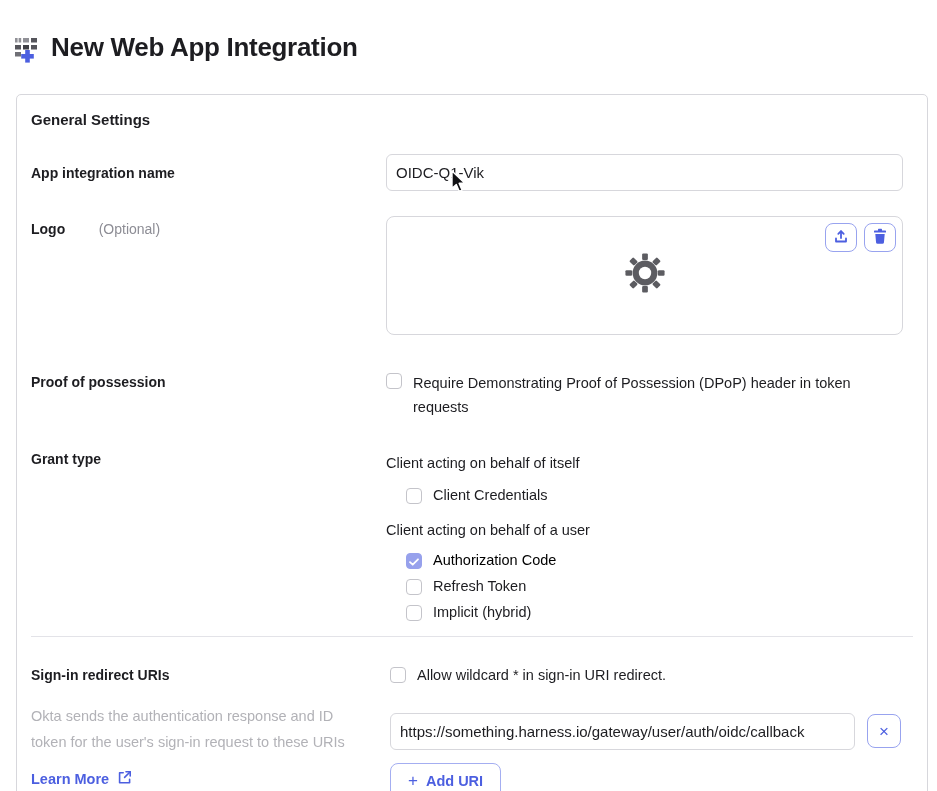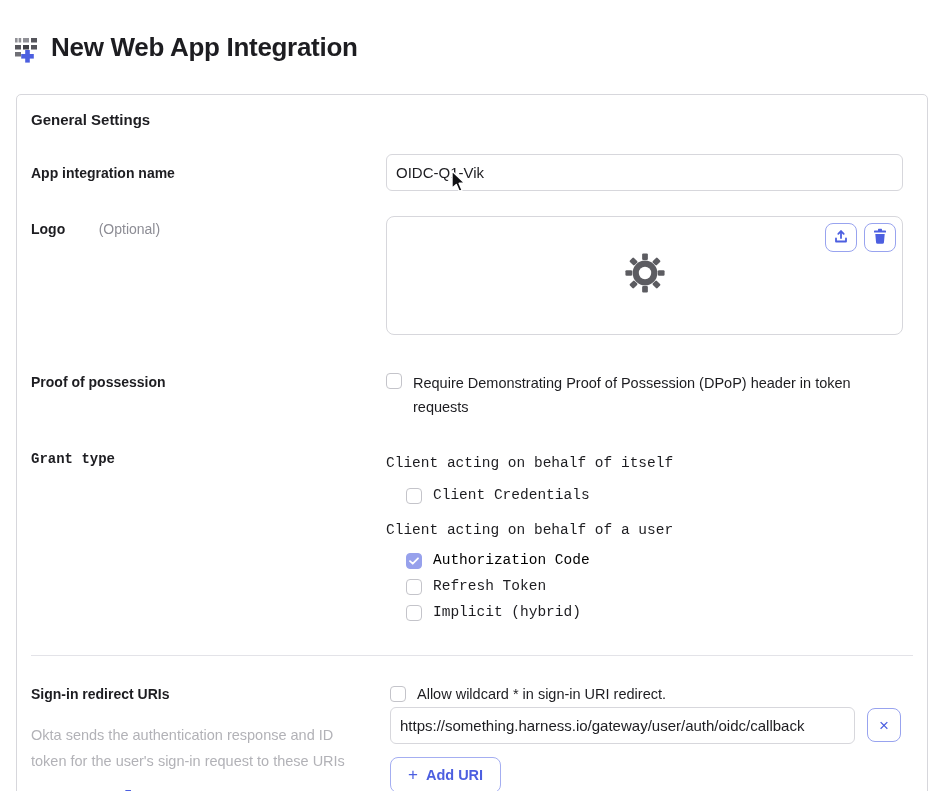--- a/index.html
+++ b/index.html
@@ -53,32 +53,32 @@
   .cb-label{font-size:14.5px;line-height:24px;}
   .cb-label.disabled{color:#000000;}
   
   .group-heading{font-size:14.5px;line-height:17px;margin:0;}
   .grant-indent{margin-left:20px;}
   .mt14{margin-top:14px;} .mt18{margin-top:18px;} .mt12{margin-top:12px;}
   .mb8{margin-bottom:8px;}
   
   .divider{border:none;border-top:1px solid #e3e3e8;margin:0;}
   .sp-row1{margin-bottom:25px;} .sp-row2{margin-bottom:36px;}
-  .sp-row3{margin-bottom:29px;} .sp-row4{margin-bottom:34px;font-family:Liberation Mono, monospace;}
+  .sp-row3{margin-bottom:29px;} .sp-row4{margin-bottom:15px;}
   .sp-after-divider{margin-top:28px;}
   .pt10{padding-top:10px;} .pt4{padding-top:4px;} .pt2{padding-top:2px;}
   
   .description{
     color:#b2b2b7;font-size:14.5px;line-height:26px;width:335px;margin-top:19px;
   }
   .learn-more{
     display:inline-flex;align-items:center;gap:8px;margin-top:15px;
     color:#4c5fe0;font-size:14.5px;font-weight:700;text-decoration:none;cursor:pointer;
   }
-  .uri-row{display:flex;align-items:center;gap:12px;margin-top:3px;}
+  .uri-row{display:flex;align-items:center;gap:12px;margin-top:28px;}
   .uri-input-wrap{flex:0 0 465px;}
   .close-btn{
     width:34px;height:34px;border:1.5px solid #98a3ef;border-radius:8px;
     background:#fff;color:#4c5fe0;font-size:17px;line-height:1;
     display:flex;align-items:center;justify-content:center;cursor:pointer;padding:0;
   }
   .add-uri-btn{
     margin-top:13px;display:inline-flex;align-items:center;gap:8px;
     height:36px;padding:0 17px;border:1.5px solid #a4aef1;border-radius:8px;
     background:#fff;color:#4c5fe0;cursor:pointer;

